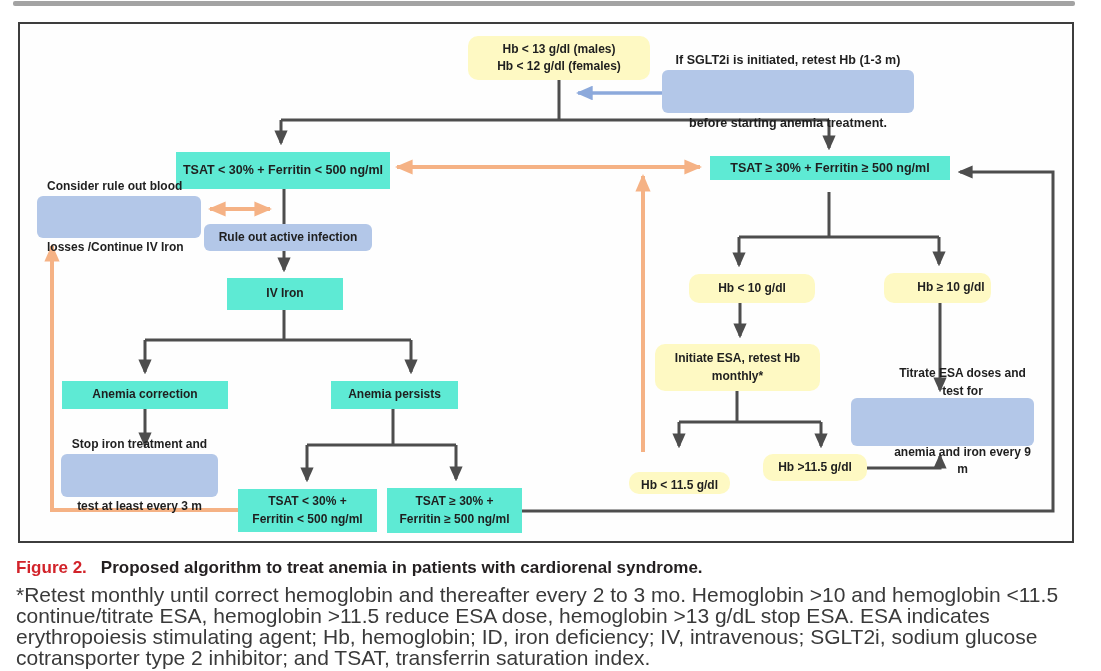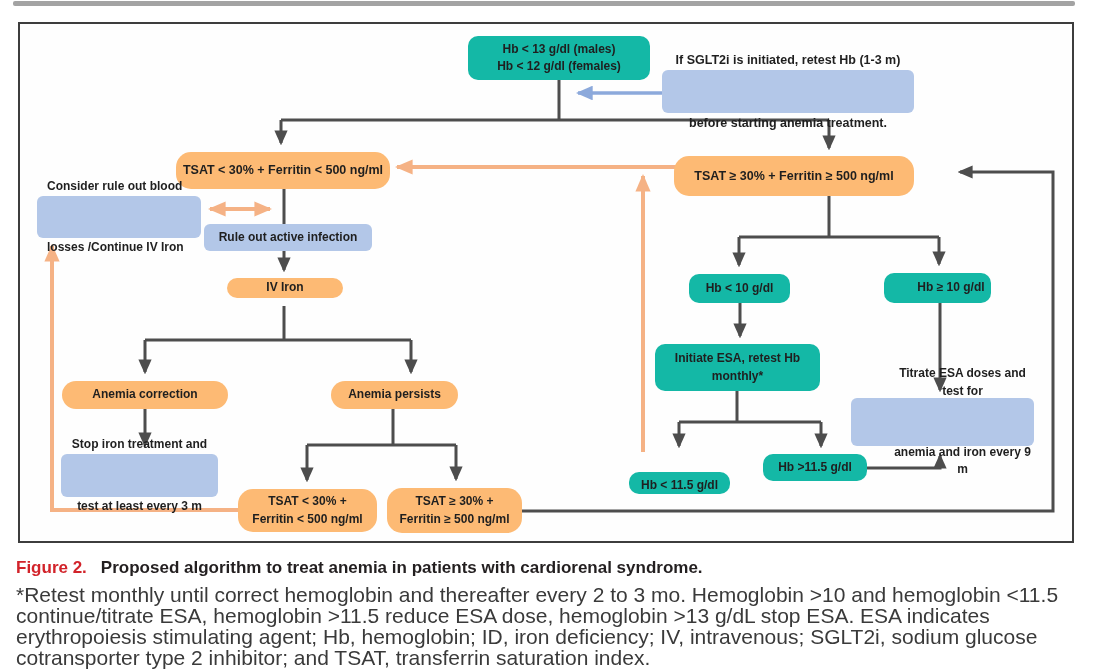--- a/index.html
+++ b/index.html
@@ -9,23 +9,23 @@
   }
   .top-strip{position:absolute;left:13px;top:1px;width:1062px;height:5px;background:#a3a3a3;border-radius:2px;}
   .figure-border{position:absolute;left:18px;top:22px;width:1056px;height:521px;border:2.5px solid #3d3d3d;box-sizing:border-box;background:#fefefe;}
   svg.connectors{position:absolute;left:0;top:0;}
   .node{
     position:absolute;display:flex;flex-direction:column;justify-content:center;align-items:center;
     font-weight:bold;font-size:12px;color:#1f1f1f;text-align:center;line-height:1.45;
     box-sizing:border-box;z-index:3;
   }
   .node span{display:block;}
-  .peach{background:#14b8a6;border-radius:10px;}
+  .peach{background:#fef9c3;border-radius:10px;}
   .blue{background:#b3c7e8;border-radius:6px;gap:44px;}
-  .gray{background:#fdba74;border-radius:15px;text-align:center;}
+  .gray{background:#5eead4;border-radius:0;text-align:center;}
   .left-align{align-items:flex-start;text-align:left;padding-left:10px;}
   .caption{position:absolute;left:16px;top:558px;width:1072px;color:#2b2b2b;}
   .caption-title{font-size:17px;font-weight:bold;color:#231f20;margin-bottom:6px;}
   .fig-label{color:#d2232a;margin-right:14px;margin-top:20px;}
   .footnote{font-size:21px;line-height:21px;color:#3a3a3a;}
 </style>
 </head>
 <body>
 
 <div class="canvas">
@@ -90,34 +90,34 @@
 
   <div class="node blue" style="left:662px;top:70px;width:252px;height:43px;font-size:12.5px;">
     <span>If SGLT2i is initiated, retest Hb (1-3 m)</span>
     <span>before starting anemia treatment.</span>
   </div>
 
   <div class="node gray" style="left:176px;top:152px;width:214px;height:37px;font-size:12.5px;">
     <span>TSAT &lt; 30% + Ferritin &lt; 500 ng/ml</span>
   </div>
 
-  <div class="node gray" style="left:674px;top:156px;width:240px;height:40px;font-size:12.5px;">
+  <div class="node gray" style="left:710px;top:156px;width:240px;height:24px;font-size:12.5px;">
     <span>TSAT ≥ 30% + Ferritin ≥ 500 ng/ml</span>
   </div>
 
   <div class="node blue left-align" style="left:37px;top:196px;width:164px;height:42px;">
     <span>Consider rule out blood</span>
     <span>losses /Continue IV Iron</span>
   </div>
 
   <div class="node blue" style="left:204px;top:224px;width:168px;height:27px;">
     <span>Rule out active infection</span>
   </div>
 
-  <div class="node gray" style="left:227px;top:278px;width:116px;height:20px;">
+  <div class="node gray" style="left:227px;top:278px;width:116px;height:32px;">
     <span>IV Iron</span>
   </div>
 
   <div class="node gray" style="left:62px;top:381px;width:166px;height:28px;">
     <span>Anemia correction</span>
   </div>
 
   <div class="node gray" style="left:331px;top:381px;width:127px;height:28px;">
     <span>Anemia persists</span>
   </div>
@@ -130,21 +130,21 @@
   <div class="node gray" style="left:238px;top:489px;width:139px;height:43px;">
     <span>TSAT &lt; 30% +</span>
     <span>Ferritin &lt; 500 ng/ml</span>
   </div>
 
   <div class="node gray" style="left:387px;top:488px;width:135px;height:45px;">
     <span>TSAT ≥ 30% +</span>
     <span>Ferritin ≥ 500 ng/ml</span>
   </div>
 
-  <div class="node peach" style="left:689px;top:274px;width:101px;height:29px;">
+  <div class="node peach" style="left:689px;top:274px;width:126px;height:29px;">
     <span>Hb &lt; 10 g/dl</span>
   </div>
 
   <div class="node peach" style="left:884px;top:273px;width:107px;height:30px;padding-left:27px;">
     <span>Hb ≥ 10 g/dl</span>
   </div>
 
   <div class="node peach" style="left:655px;top:344px;width:165px;height:47px;">
     <span>Initiate ESA, retest Hb</span>
     <span>monthly*</span>

